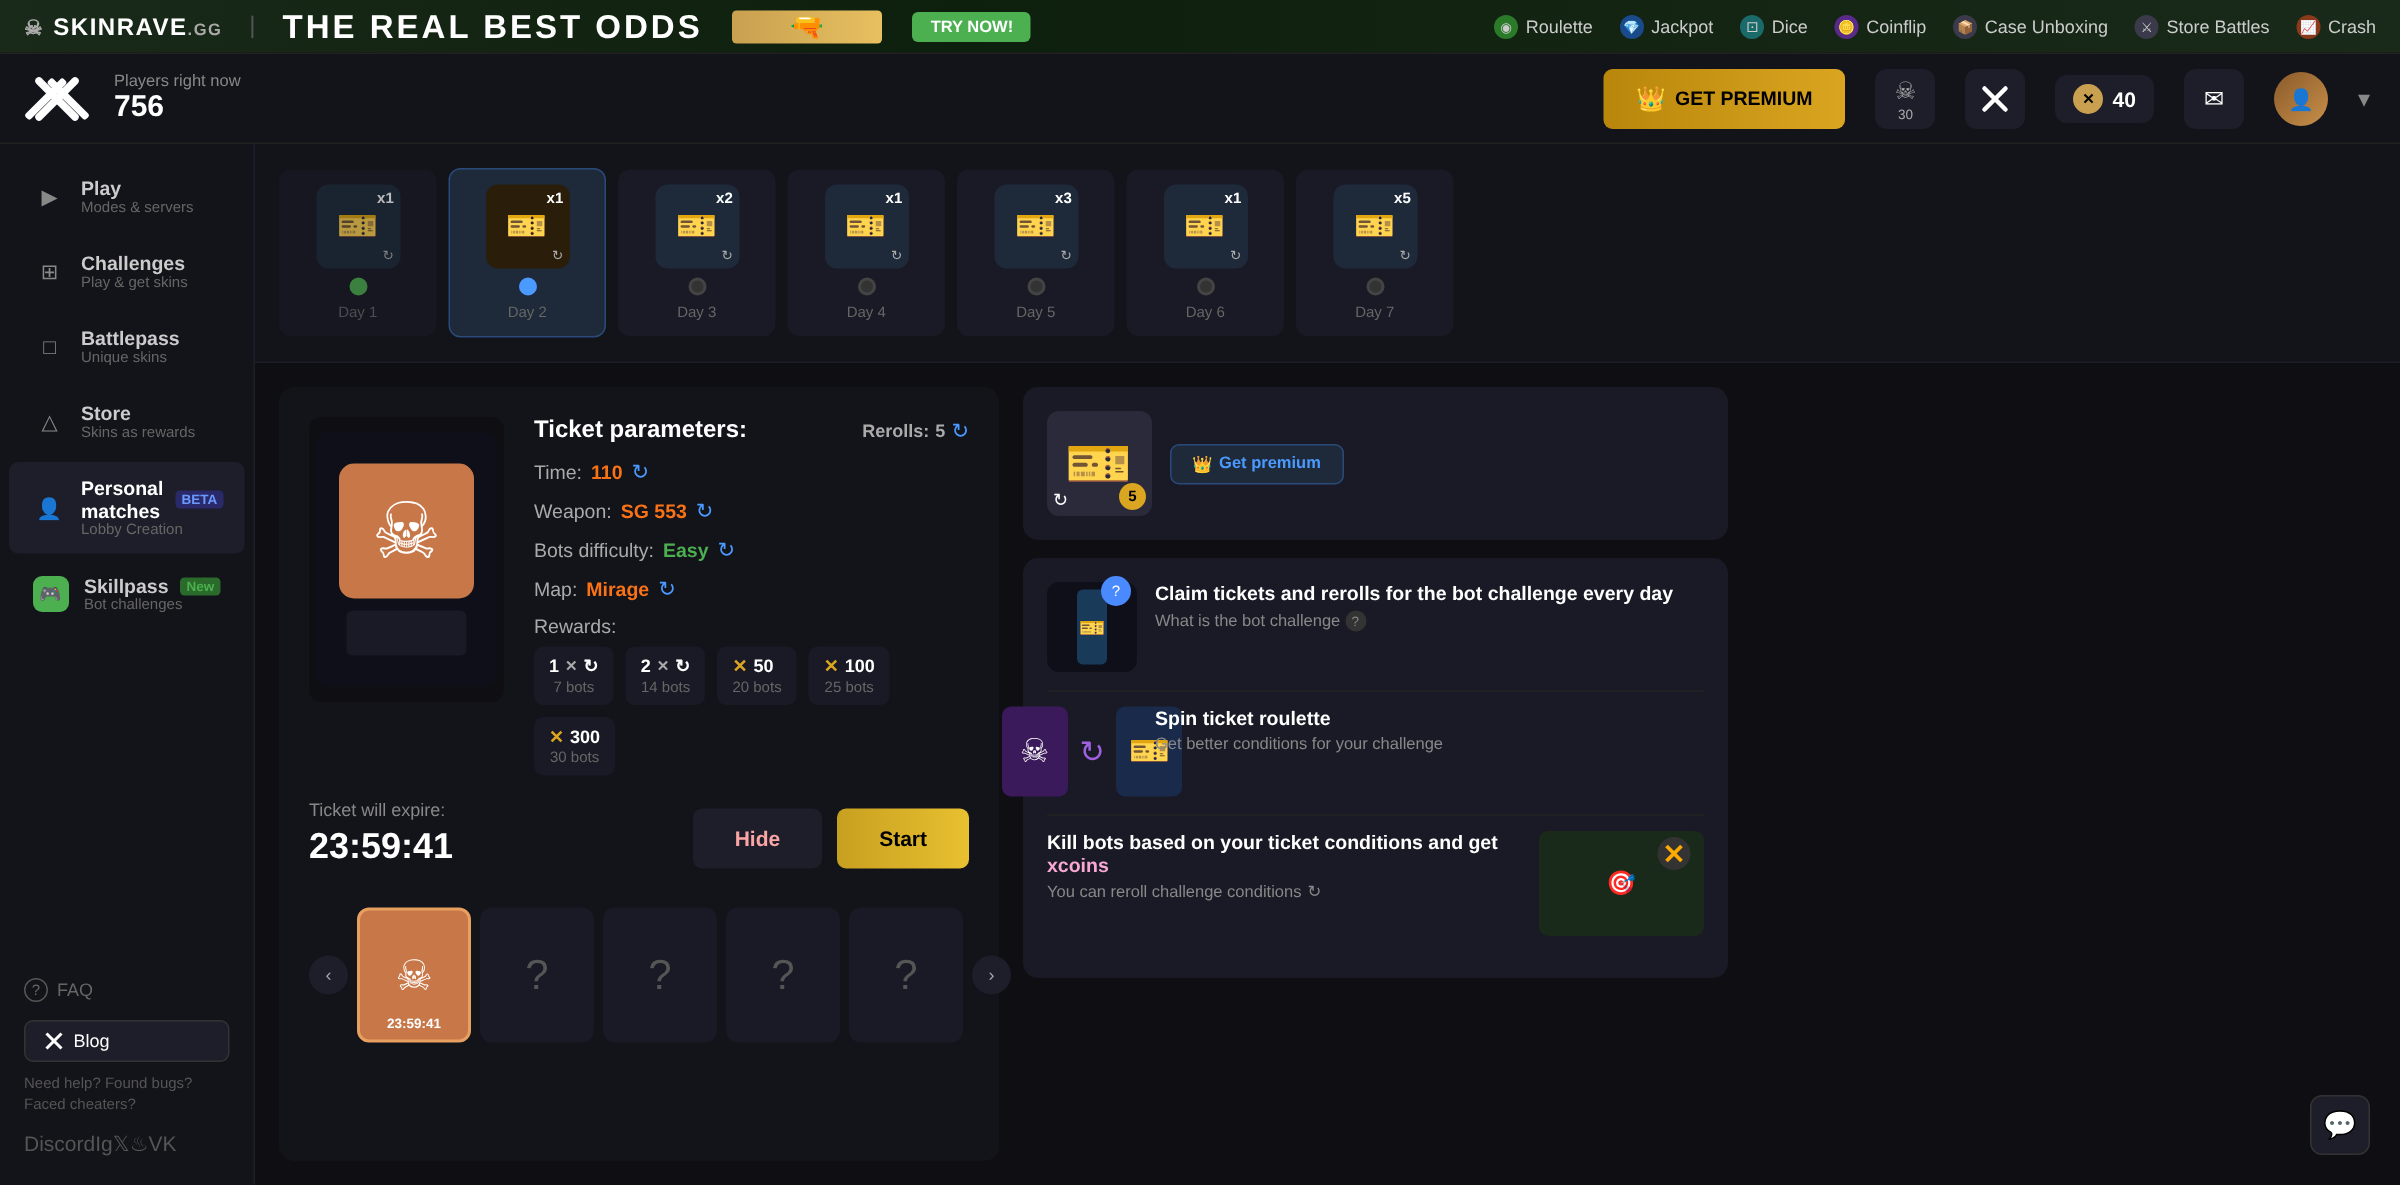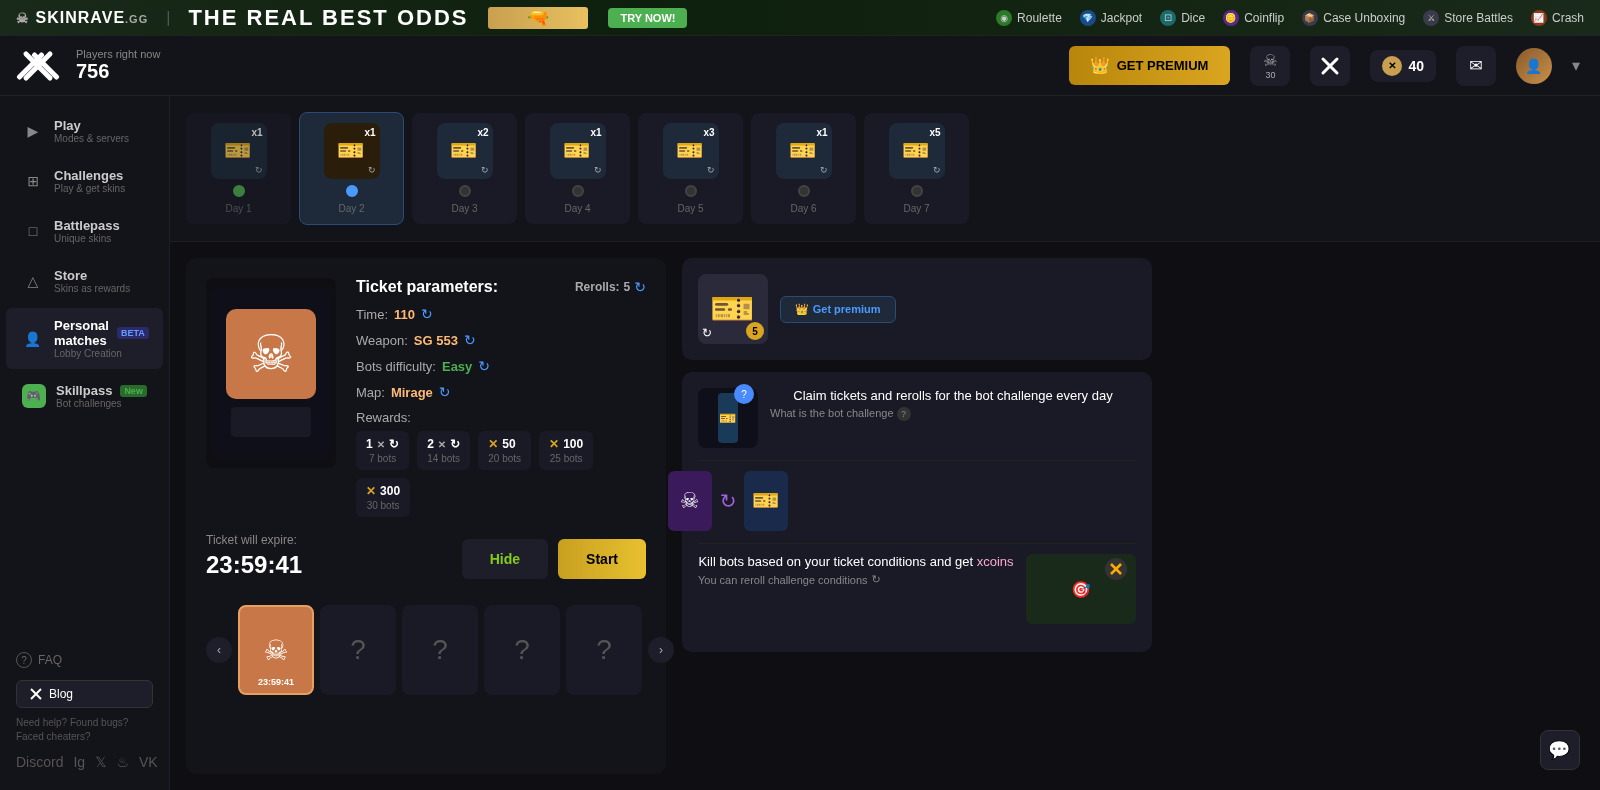--- a/index.html
+++ b/index.html
@@ -320,21 +320,20 @@
       margin: 6px 0;
     }
     .need-help {
       font-size: 10px;
       color: #555;
       line-height: 1.4;
       margin-top: 8px;
     }
     .social-icons {
       display: flex;
-      gap: 10px;
       margin-top: 10px;
     }
     .social-icon {
       font-size: 14px;
       color: #555;
       cursor: pointer;
     }
 
     
     .main-content {
@@ -482,21 +481,21 @@
       display: flex;
       align-items: center;
       gap: 6px;
       font-size: 13px;
       color: #aaa;
     }
     .param-value {
       color: #fff;
       font-weight: 600;
     }
-    .param-value.highlight { color: #fdba74; }
+    .param-value.highlight { color: #f97316; }
     .rewards-section { }
     .rewards-label { font-size: 13px; color: #aaa; margin-bottom: 6px; }
     .rewards-grid {
       display: flex;
       gap: 8px;
       flex-wrap: wrap;
     }
     .reward-item {
       background: #1a1a26;
       border-radius: 6px;
@@ -524,21 +523,21 @@
     .expire-label { font-size: 12px; color: #888; }
     .expire-time { font-size: 24px; font-weight: 700; color: #fff; }
     .action-btns {
       display: flex;
       gap: 10px;
     }
     .hide-btn {
       background: #1e1e2a;
       border: none;
       border-radius: 6px;
-      color: #84cc16;
+      color: #fca5a5;
       font-size: 14px;
       font-weight: 600;
       padding: 12px 28px;
       cursor: pointer;
     }
     .start-btn {
       flex: 1;
       background: linear-gradient(90deg, #c8a020, #e8c030);
       border: none;
       border-radius: 6px;
@@ -687,21 +686,21 @@
       height: 60px;
       background: #0f0f1a;
       border-radius: 8px;
       display: flex;
       align-items: center;
       justify-content: center;
       font-size: 28px;
       flex-shrink: 0;
     }
     .step-text { flex: 1; }
-    .step-title { font-size: 13px; font-weight: 400; color: #fff; margin-bottom: 4px; text-align: center; }
+    .step-title { font-size: 13px; font-weight: 700; color: #fff; margin-bottom: 4px; }
     .step-link { font-size: 11px; color: #888; cursor: pointer; }
     .ticket-roulette-visual {
       display: flex;
       gap: 8px;
       align-items: center;
     }
     .tr-ticket {
       width: 44px;
       height: 60px;
       border-radius: 6px;
@@ -1139,20 +1138,24 @@
           <div class="how-step-divider"></div>
 
           <div class="how-step">
             <div class="step-icon" style="background:transparent;">
               <div class="ticket-roulette-visual">
                 <div class="tr-ticket purple-bg">☠</div>
                 <div class="tr-arrow">↻</div>
                 <div class="tr-ticket blue-bg">🎫</div>
               </div>
             </div>
+            <div class="step-text">
+              <div class="step-title">Spin ticket roulette</div>
+              <div class="step-sub">Get better conditions for your challenge</div>
+            </div>
           </div>
 
           <div class="how-step-divider"></div>
 
           <div class="how-step">
             <div class="step-text">
               <div class="step-title">Kill bots based on your ticket conditions and get <span style="color:#f9a8d4;">xcoins</span></div>
               <div class="reroll-link">
                 You can reroll challenge conditions <span>↻</span>
               </div>

